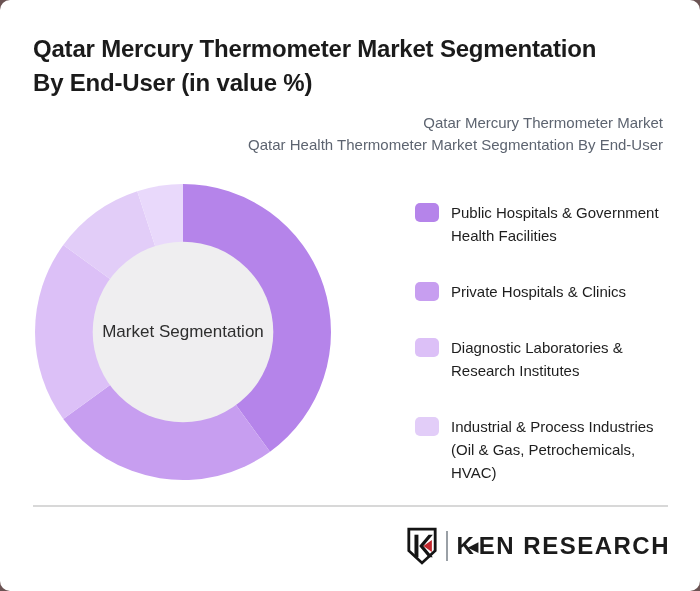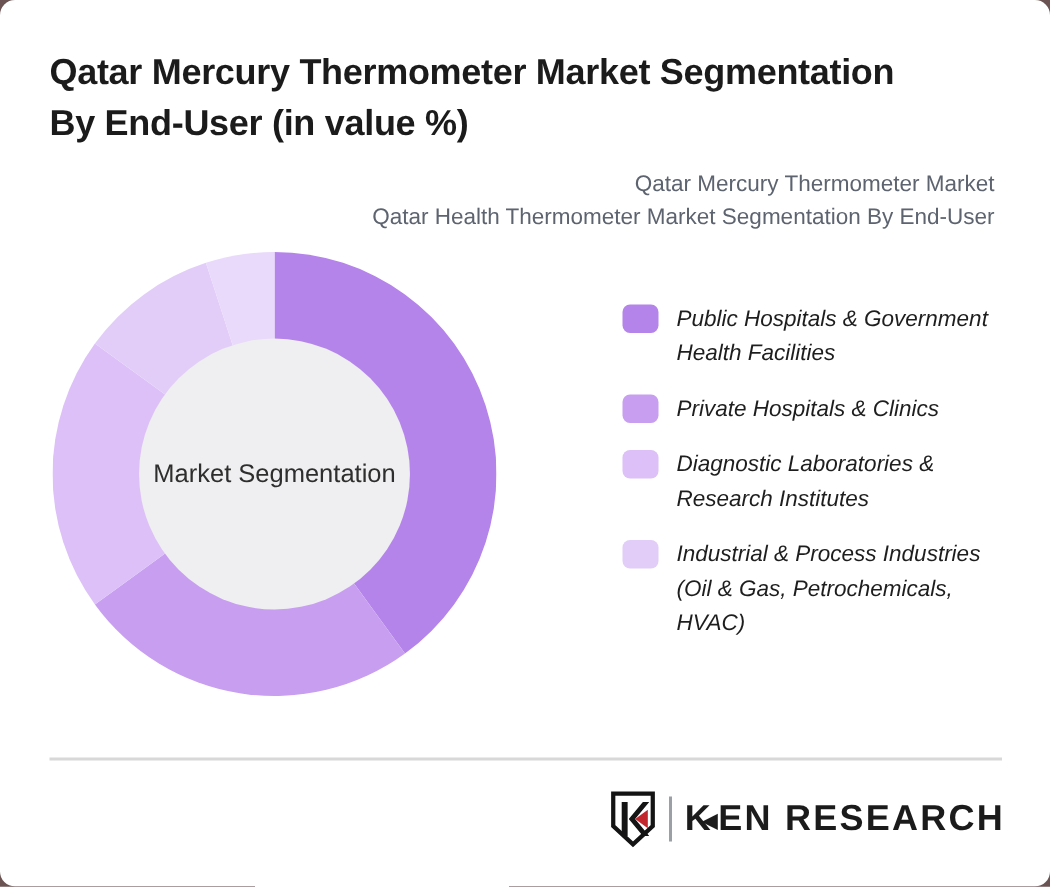--- a/index.html
+++ b/index.html
@@ -5,27 +5,27 @@
   html,body{margin:0;padding:0;width:700px;height:591px;background:#6b5353;
     font-family:"Liberation Sans", sans-serif;}
   .card{position:relative;width:700px;height:591px;background:#ffffff;
     border-radius:10px;overflow:hidden;box-sizing:border-box;}
   
   .title{position:absolute;left:33px;top:32px;width:620px;
     font-size:24px;font-weight:700;color:#1b1b1b;line-height:34px;letter-spacing:-0.2px;}
   .subtitle{position:absolute;left:33px;top:112px;width:630px;
     font-size:15px;color:#5d6470;line-height:22px;text-align:right;}
   
-  .donut-wrap{position:absolute;left:35px;top:168px;width:296px;height:296px;text-decoration:underline;}
+  .donut-wrap{position:absolute;left:35px;top:184px;width:296px;height:296px;text-decoration:underline;}
   .donut-wrap svg{display:block;width:296px;height:296px;}
   .center-label{position:absolute;left:0;top:0;width:296px;height:296px;
     display:flex;align-items:center;justify-content:center;
     font-size:17px;color:#2e2e2e;pointer-events:none;}
   
-  .legend{position:absolute;left:415px;top:201px;display:flex;flex-direction:column;gap:14px;font-style:italic;}
+  .legend{position:absolute;left:415px;top:201px;display:flex;flex-direction:column;gap:33px;}
   .legend-row{display:flex;align-items:flex-start;gap:12px;}
   .legend-swatch{flex:0 0 auto;width:24px;height:19px;border-radius:5px;margin-top:2px;}
   .legend-label{width:225px;font-size:15px;line-height:23px;color:#1e1e1e;}
   
   .divider{position:absolute;left:33px;top:505px;width:635px;height:2px;background:#d8d8d8;}
   .source{position:absolute;left:33px;top:538px;font-size:15px;color:#6d7380;}
   .brand{position:absolute;right:30px;top:526px;display:flex;align-items:center;gap:8px;height:40px;}
   .brand-badge{width:32px;height:40px;}
   .brand-divider{width:2px;height:30px;background:#9aa0a6;}
   .brand-word{display:flex;align-items:center;font-size:24px;font-weight:700;

